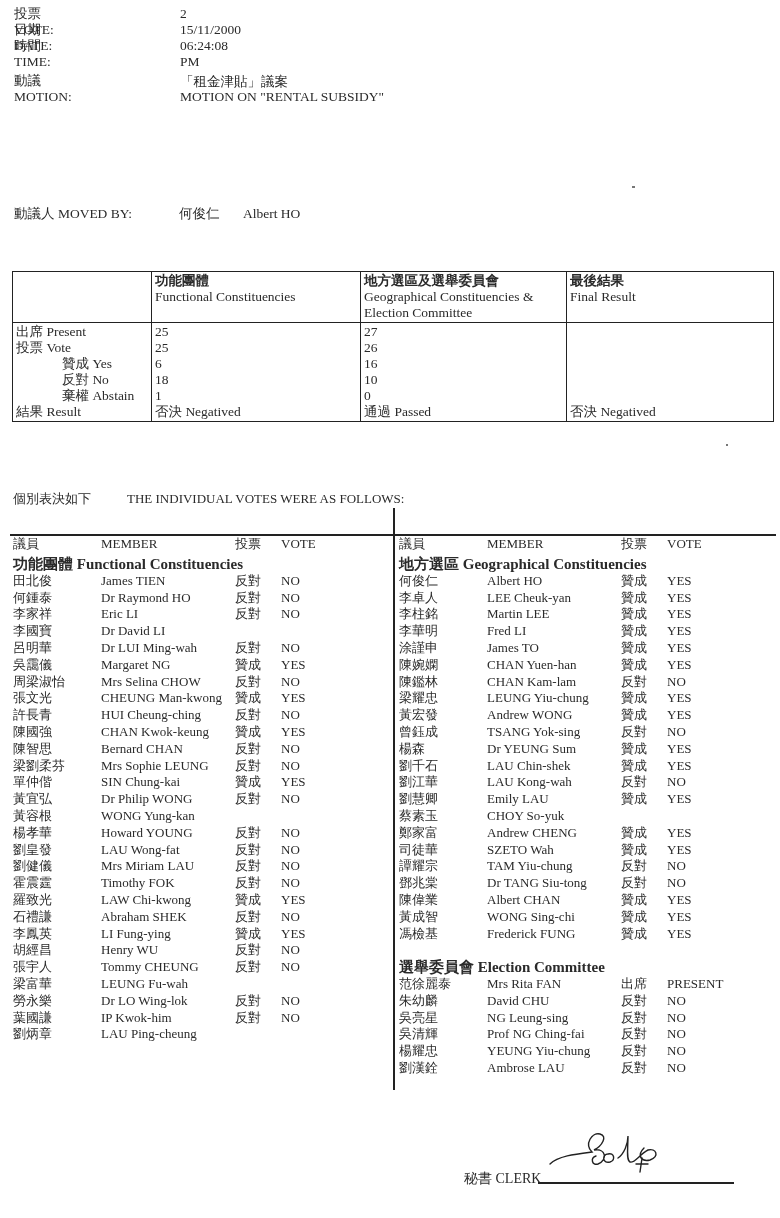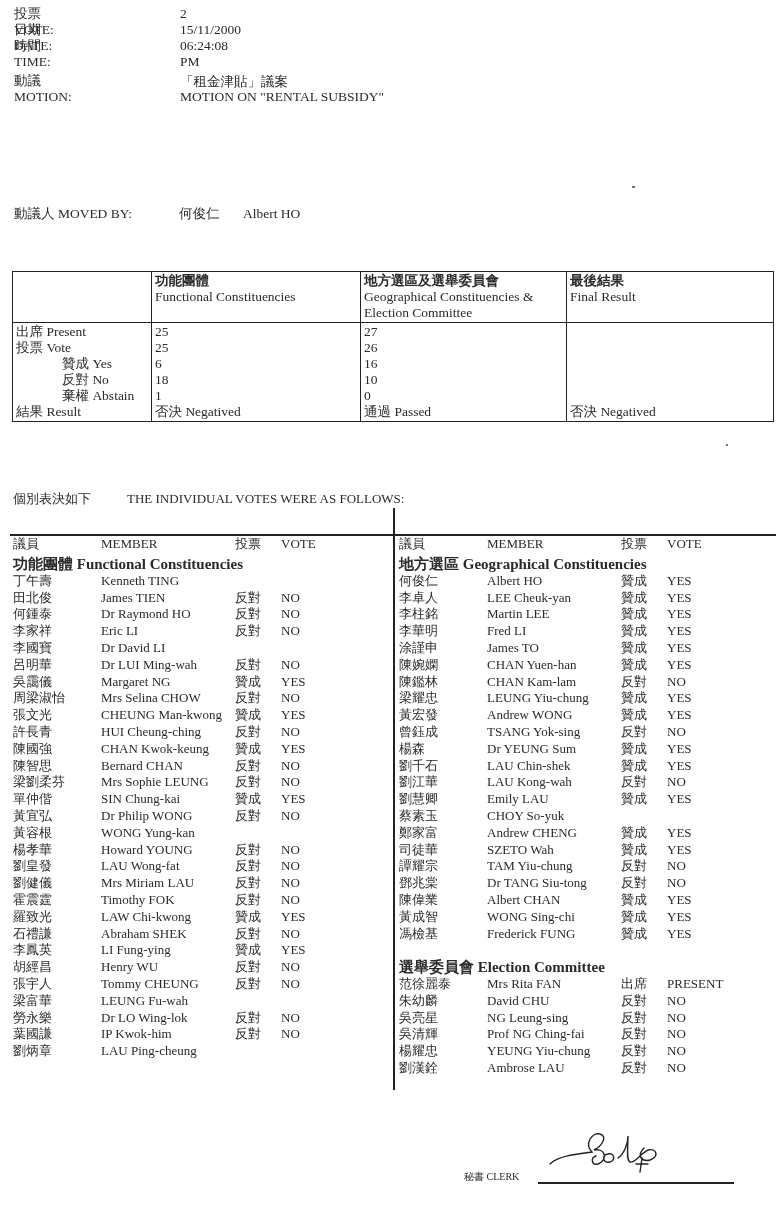--- a/index.html
+++ b/index.html
@@ -43,21 +43,21 @@
   .row .en { position: absolute; left: 88px; }
   .row .vz { position: absolute; left: 222px; }
   .row .ve { position: absolute; left: 268px; }
   .col-right .row .en { left: 88px; }
   .col-right .row .vz { left: 222px; }
   .col-right .row .ve { left: 268px; }
   .colhead { height: 20px; line-height: 16px; }
   .section { font-weight: bold; font-size: 15px; }
   .spacer { height: 16.8px; }
 
-  .clerk { position: absolute; left: 464px; top: 1170px; font-size: 10px; }
+  .clerk { position: absolute; left: 464px; top: 1170px; font-size: 14px; }
   .clerk-line { position: absolute; left: 538px; top: 1182px; width: 196px; height: 1.5px; background: #222; }
   .sig { position: absolute; left: 548px; top: 1124px; }
   .speck { position: absolute; width: 3px; height: 2px; background: #777; }
 </style>
 </head>
 <body>
 
 <div class="hdr-row" style="top:6px;">
   <span class="lbl">投票 VOTE:</span>
   <span class="val">2</span>
@@ -155,26 +155,20 @@
     <span class="zh">議員</span>
     <span class="en">MEMBER</span>
     <span class="vz">投票</span>
     <span class="ve">VOTE</span>
   </div>
   <div class="row section">
     <span class="zh"><span>功能團體</span> <span>Functional Constituencies</span></span>
   </div>
   <div id="fc-rows">
       <div class="row">
-        <span class="zh">丁午壽</span>
-        <span class="en">Kenneth TING</span>
-        <span class="vz"></span>
-        <span class="ve"></span>
-      </div>
-      <div class="row">
         <span class="zh">田北俊</span>
         <span class="en">James TIEN</span>
         <span class="vz">反對</span>
         <span class="ve">NO</span>
       </div>
       <div class="row">
         <span class="zh">何鍾泰</span>
         <span class="en">Dr Raymond HO</span>
         <span class="vz">反對</span>
         <span class="ve">NO</span>

